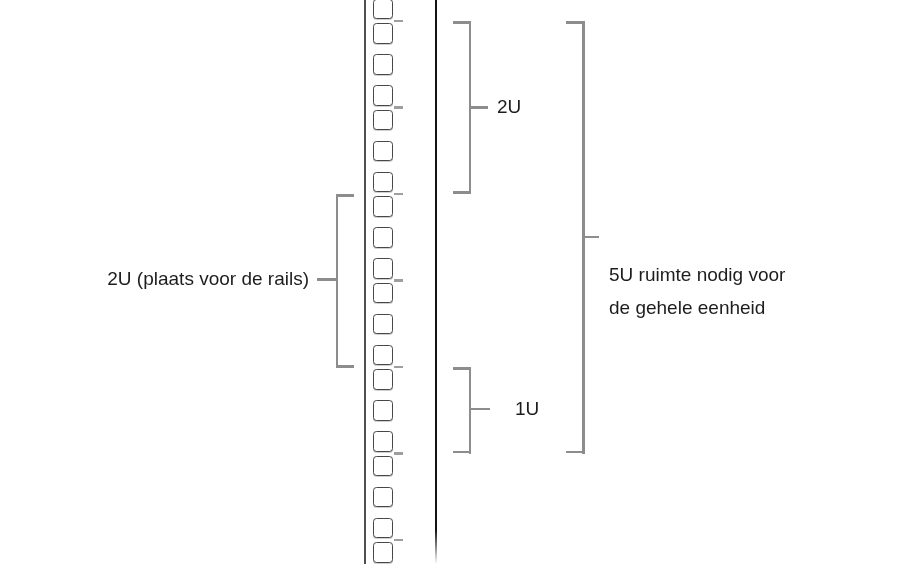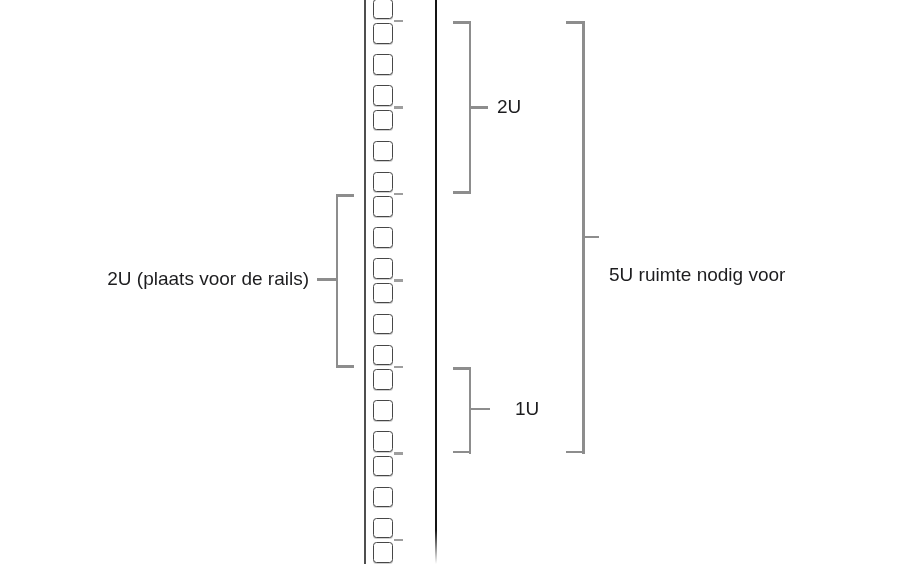--- a/index.html
+++ b/index.html
@@ -116,15 +116,16 @@
   <div class="label l1u">1U</div>
 
   <div class="b5">
     <div class="bp v"></div>
     <div class="bp at"></div>
     <div class="bp ab"></div>
     <div class="bp mt"></div>
   </div>
   <div class="label l5u">
     <div>5U ruimte nodig voor</div>
+    <div>de gehele eenheid</div>
   </div>
 
 </div>
 
 </body></html>

